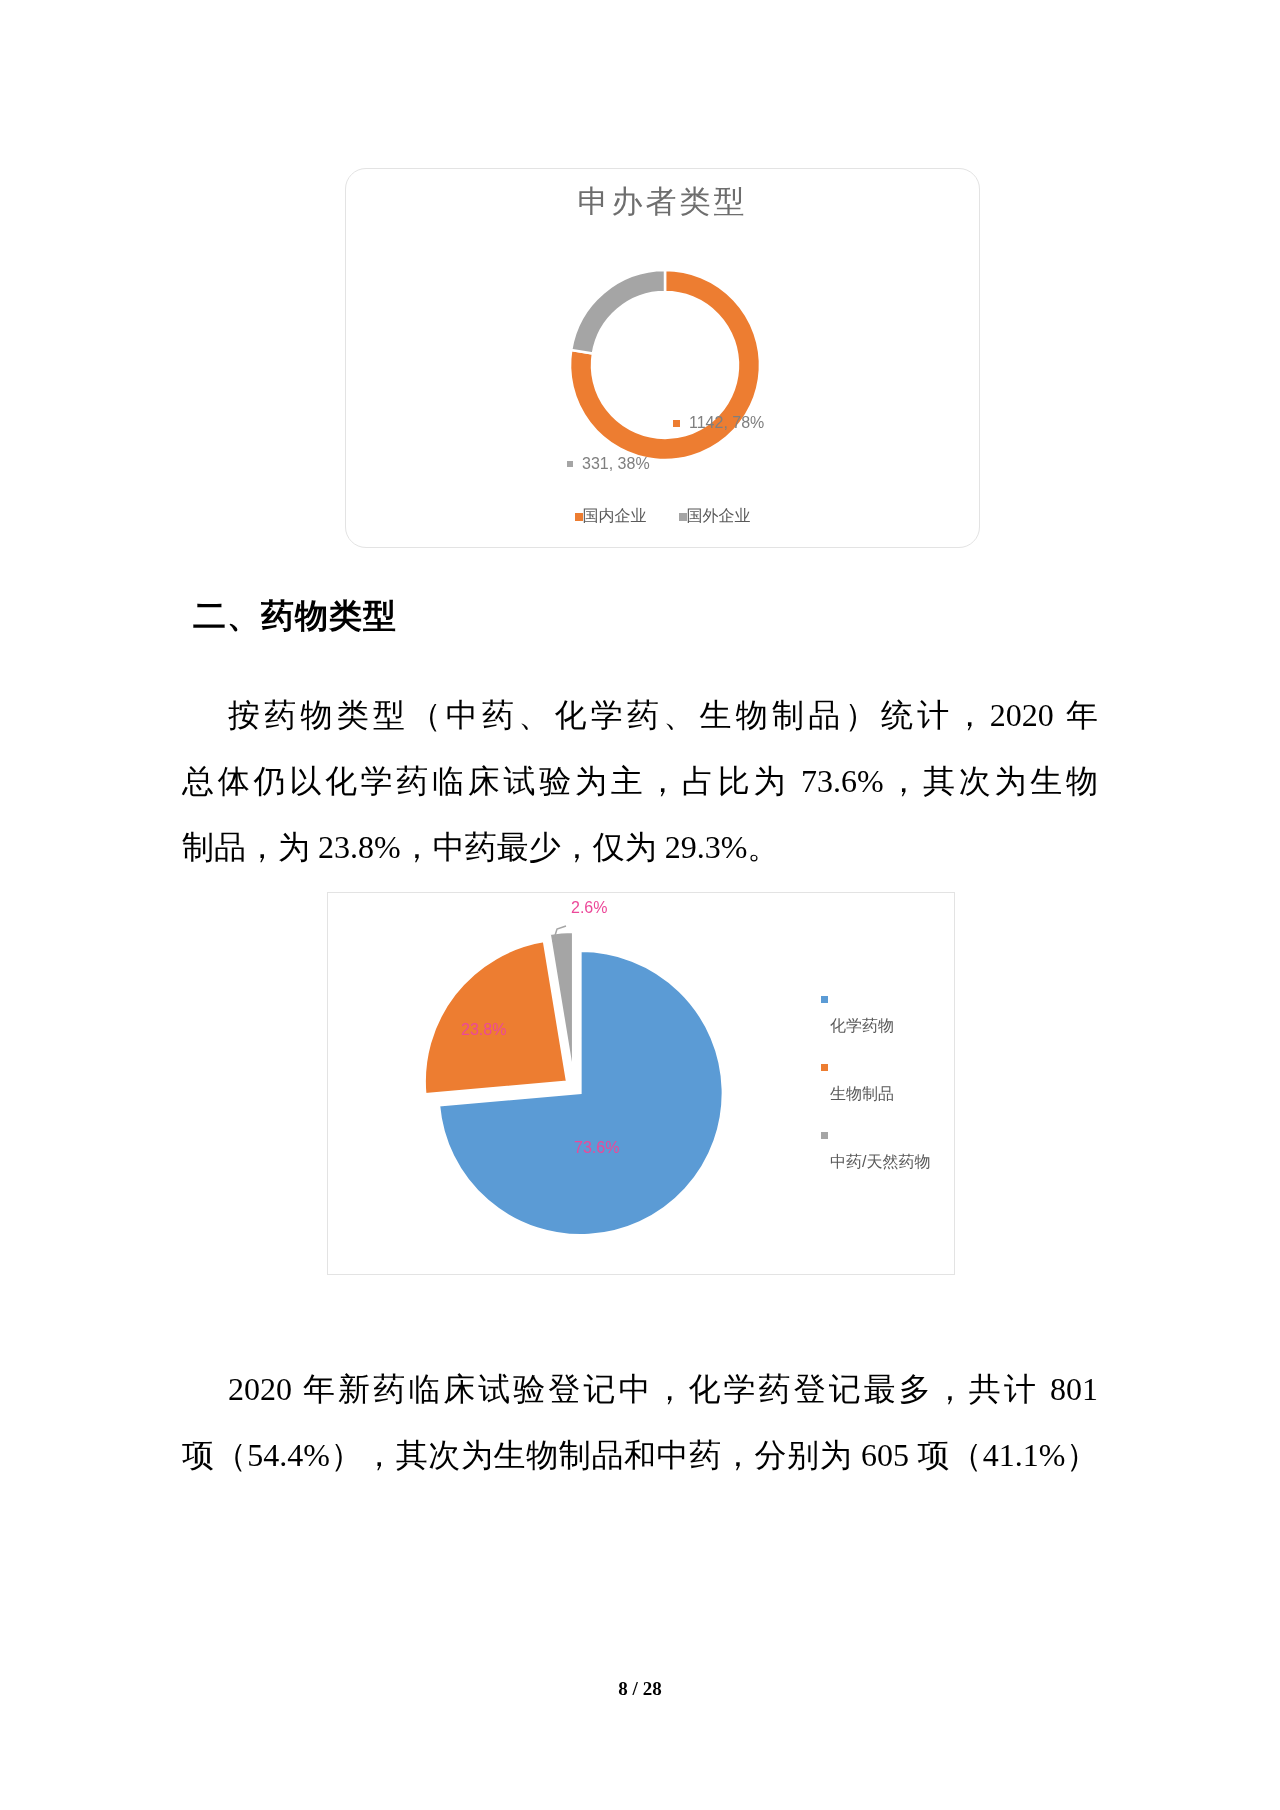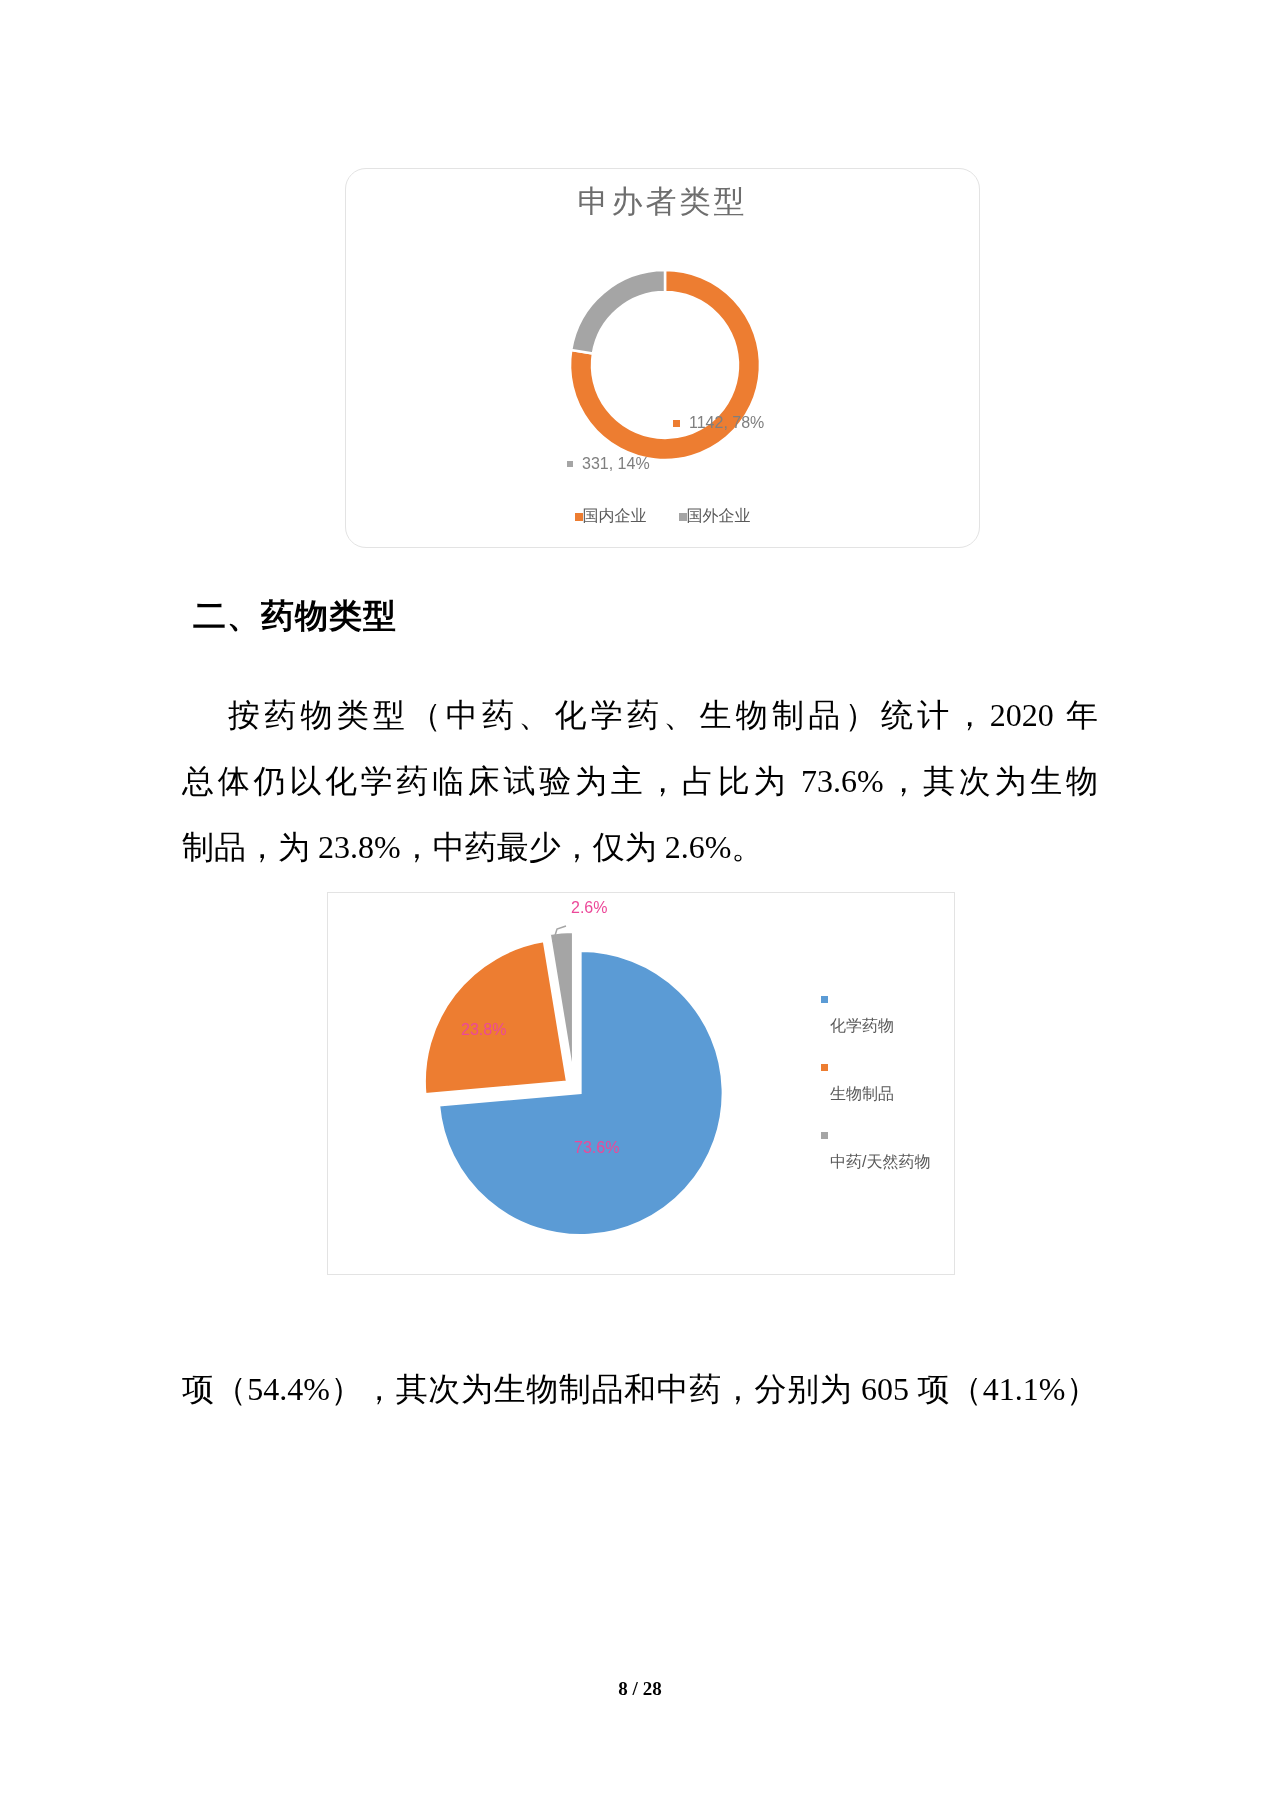--- a/index.html
+++ b/index.html
@@ -62,21 +62,21 @@
 <div id="chart1" class="chart-box">
   <div class="chart-title">申办者类型</div>
 
   <svg id="donut-svg" class="chart-svg" width="633" height="378">
       <path d="M319.00,101.00 A95,95 0 1 1 225.20,180.97 L246.92,184.45 A73,73 0 1 0 319.00,123.00 Z" fill="#ED7D31" stroke="#ffffff" stroke-width="2.5"></path>
       <path d="M225.20,180.97 A95,95 0 0 1 319.00,101.00 L319.00,123.00 A73,73 0 0 0 246.92,184.45 Z" fill="#A5A5A5" stroke="#ffffff" stroke-width="2.5"></path>
     </svg>
 
   <div class="dlabel" style="left:221px;top:286px;">
     <span class="sq" style="width:6px;height:6px;background:#A5A5A5;"></span>
-    <span>331, 14%</span>
+    <span>331, 38%</span>
   </div>
 
   <div class="dlabel" style="left:327px;top:245px;">
     <span class="sq" style="width:7px;height:7px;background:#ED7D31;"></span>
     <span>1142, 78%</span>
   </div>
 
   <div class="legend-bottom">
     <div class="item">
       <span class="sq" style="width:8px;height:8px;background:#ED7D31;"></span>
@@ -87,21 +87,21 @@
       <span>国外企业</span>
     </div>
   </div>
 </div>
 
 <div class="heading">二、药物类型</div>
 
 <div id="para1" class="para">
     <div class="tline first">按药物类型（中药、化学药、生物制品）统计，2020 年</div>
     <div class="tline">总体仍以化学药临床试验为主，占比为 73.6%，其次为生物</div>
-    <div class="tline last">制品，为 23.8%，中药最少，仅为 2.6%。</div>
+    <div class="tline last">制品，为 23.8%，中药最少，仅为 29.3%。</div>
   </div>
 
 <div id="chart2" class="chart-box">
   <svg id="pie-svg" class="chart-svg" width="626" height="381">
 
   <path d="M252.64,200.08 L252.64,58.08 A142,142 0 1 1 111.19,212.55 Z" fill="#5B9BD5" stroke="#ffffff" stroke-width="2"></path>
       <path d="M238.89,188.48 L97.44,200.96 A142,142 0 0 1 215.79,48.37 Z" fill="#ED7D31" stroke="#ffffff" stroke-width="2"></path>
       <path d="M244.94,181.04 L221.84,40.93 A142,142 0 0 1 244.94,39.04 Z" fill="#A5A5A5" stroke="#ffffff" stroke-width="2"></path>
       <polyline points="238,33 229,36 225,49" fill="none" stroke="#A5A5A5" stroke-width="1.5"></polyline>
     </svg>
@@ -118,16 +118,17 @@
     <span class="sq" style="width:7px;height:7px;background:#ED7D31;"></span>
     <span class="lbl">生物制品</span>
   </div>
   <div class="legend-right-item" style="top:232px;">
     <span class="sq" style="width:7px;height:7px;background:#A5A5A5;"></span>
     <span class="lbl">中药/天然药物</span>
   </div>
 </div>
 
 <div id="para2" class="para">
+    <div class="tline first">2020 年新药临床试验登记中，化学药登记最多，共计 801</div>
     <div class="tline">项（54.4%），其次为生物制品和中药，分别为 605 项（41.1%）</div>
   </div>
 
 <div class="footer">8 / 28</div>
 
 </body></html>

